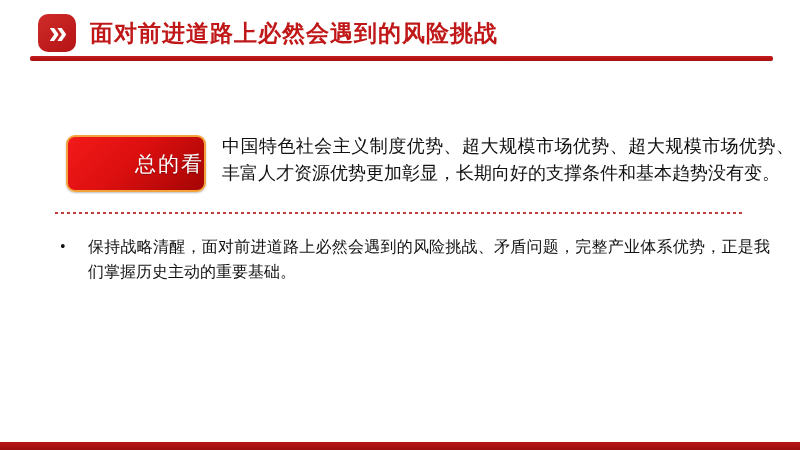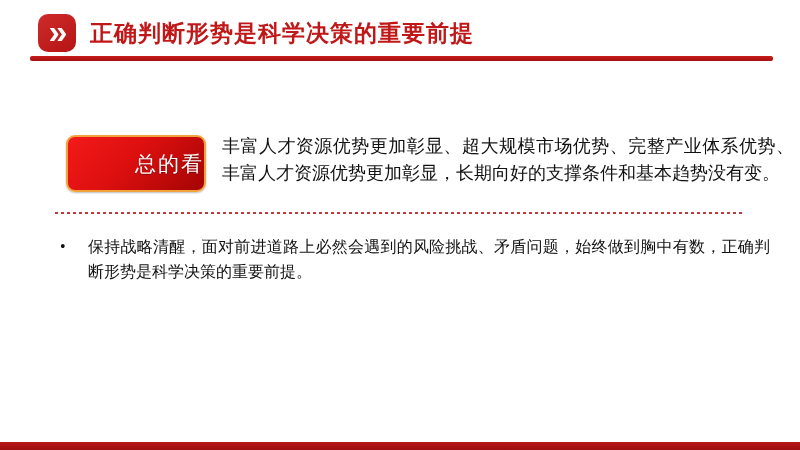--- a/index.html
+++ b/index.html
@@ -123,32 +123,32 @@
 </style>
 </head>
 <body>
 
 <div class="slide">
 
   <div class="hdr-icon">
     <span>»</span>
   </div>
 
-  <h1 class="page-title">正确判断形势是科学决策的重要前提</h1>
+  <h1 class="page-title">面对前进道路上必然会遇到的风险挑战</h1>
 
   <div class="hdr-rule"></div>
 
   <div class="callout">
     <span>总的看</span>
   </div>
 
-  <p class="summary">丰富人才资源优势更加彰显、超大规模市场优势、完整产业体系优势、丰富人才资源优势更加彰显，长期向好的支撑条件和基本趋势没有变。</p>
+  <p class="summary">中国特色社会主义制度优势、超大规模市场优势、超大规模市场优势、丰富人才资源优势更加彰显，长期向好的支撑条件和基本趋势没有变。</p>
 
   <div class="dotted"></div>
 
   <div class="bullet-row">
     <span class="bullet-marker">•</span>
-    <p class="bullet-text">保持战略清醒，面对前进道路上必然会遇到的风险挑战、矛盾问题，始终做到胸中有数，正确判断形势是科学决策的重要前提。</p>
+    <p class="bullet-text">保持战略清醒，面对前进道路上必然会遇到的风险挑战、矛盾问题，完整产业体系优势，正是我们掌握历史主动的重要基础。</p>
   </div>
 
   <div class="bottom-bar"></div>
 
 </div>
 
 </body></html>

